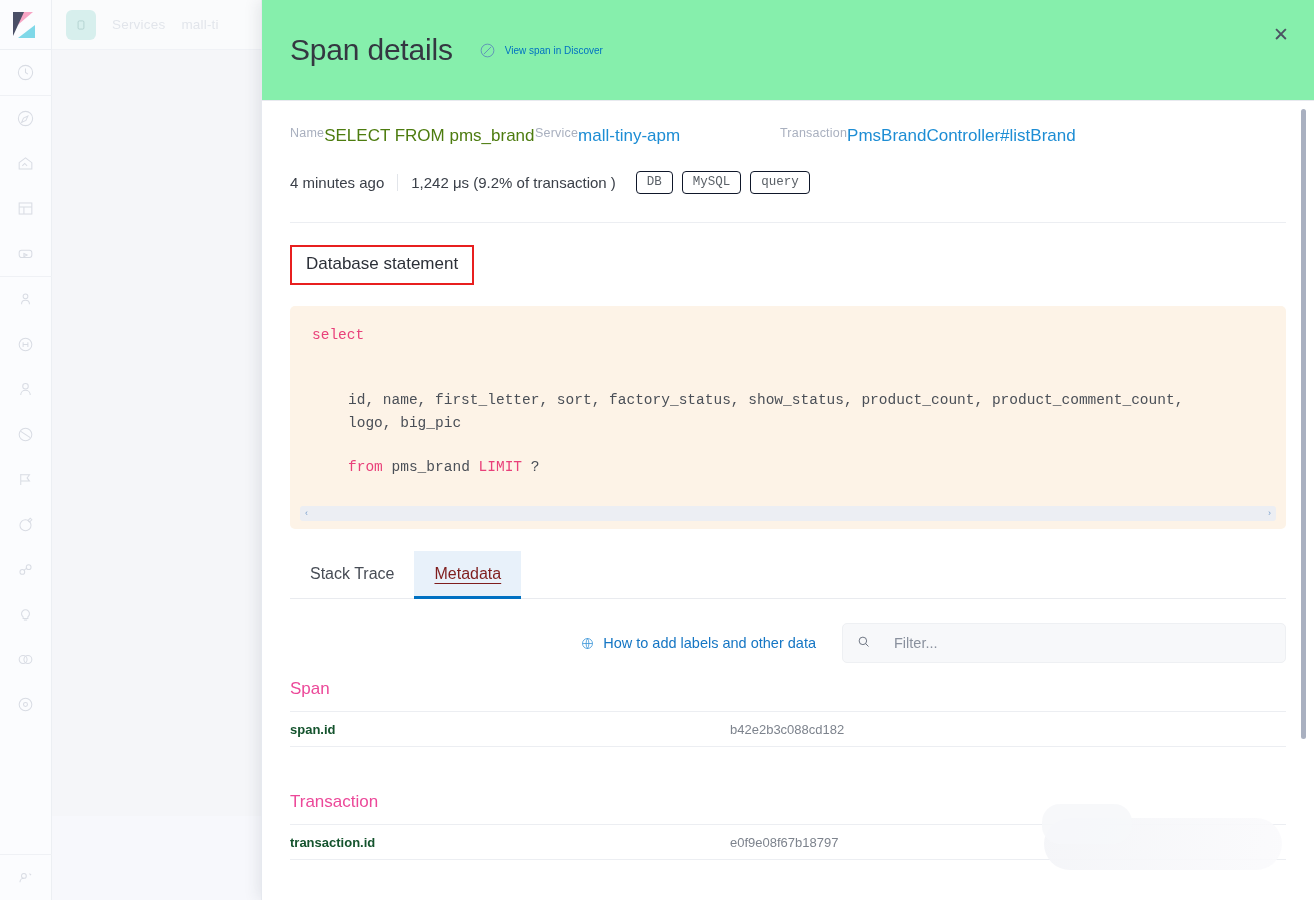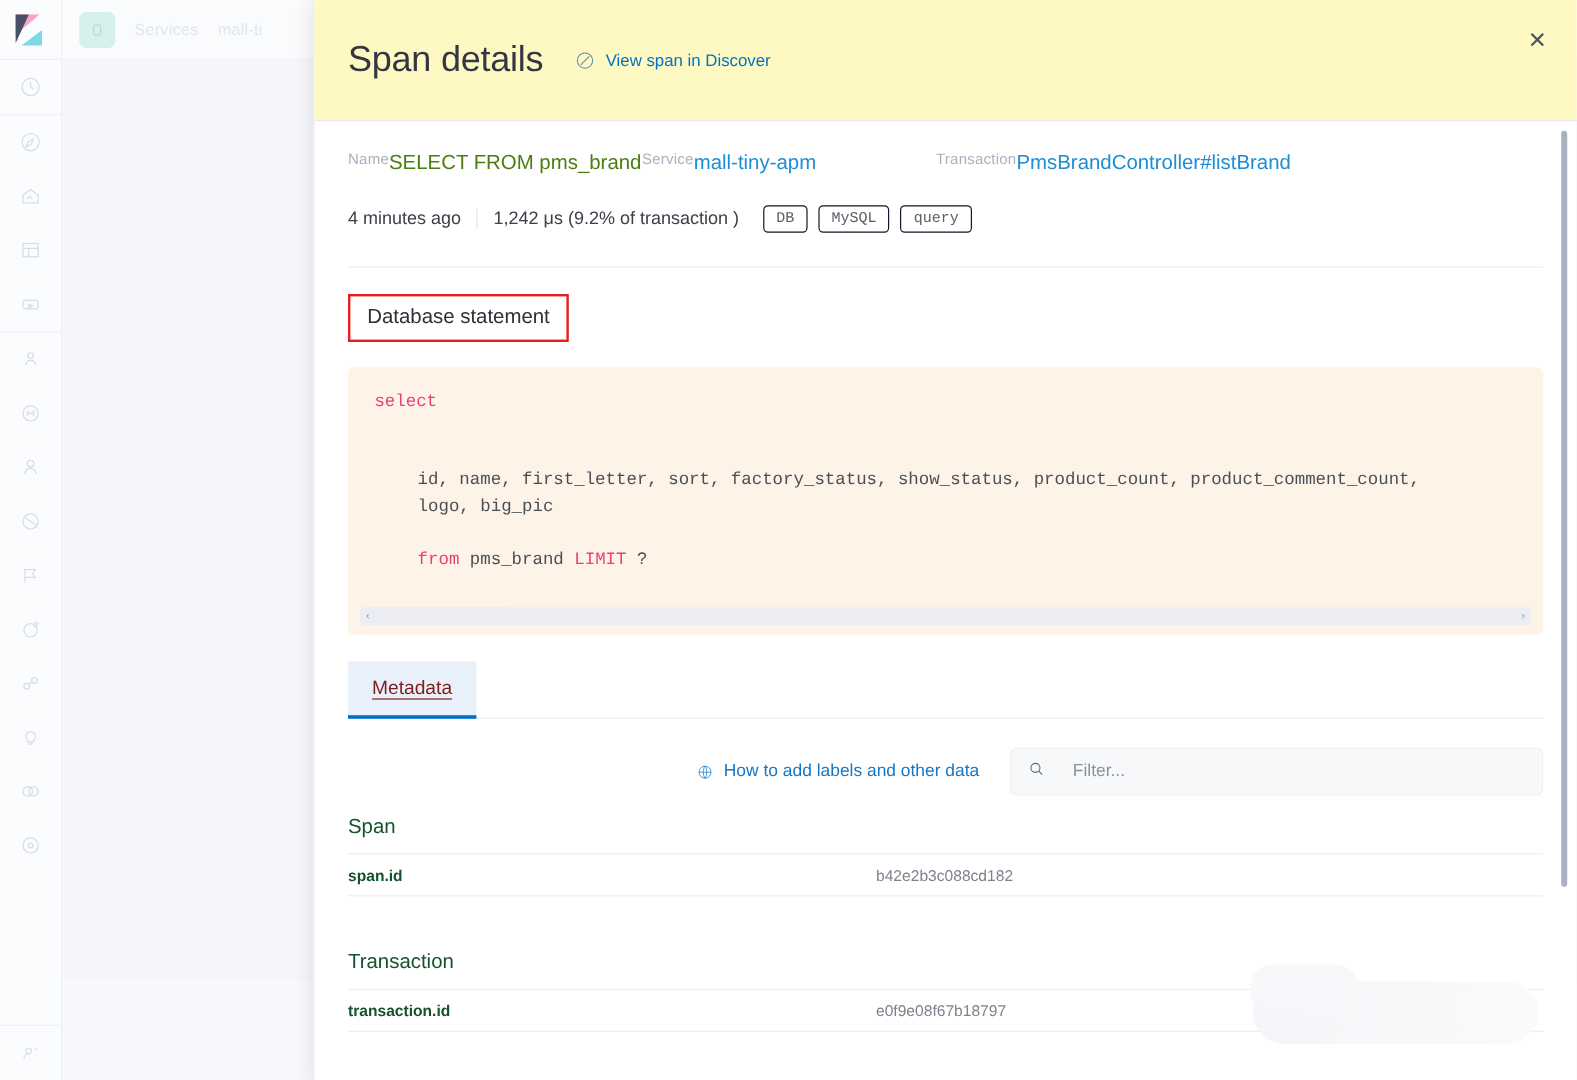--- a/index.html
+++ b/index.html
@@ -60,29 +60,29 @@
 
   
   .flyout {
     position: absolute; left: 261px; top: 0; width: 1053px; height: 900px;
     background: #ffffff; box-shadow: -3px 0 14px rgba(40,50,70,.10);
     border-left: 1px solid #e6e9ef;
     display: flex; flex-direction: column;
   }
   .flyout-header {
     position: relative; height: 101px; flex: 0 0 101px;
-    border-bottom: 1px solid #e8eaef; background: #fef9c3;
+    border-bottom: 1px solid #e8eaef; background: #86efac;
     display: flex; align-items: center; padding: 0 28px;
   }
   .flyout-title {
     font-size: 30px; font-weight: 300; color: #343741; letter-spacing: -.2px;
   }
   .discover-link {
     display: inline-flex; align-items: center; gap: 9px;
-    margin-left: 26px; color: #0071c2; font-size: 14px; font-weight: 400;
+    margin-left: 26px; color: #0071c2; font-size: 10px; font-weight: 400;
   }
   .discover-link .ic { width: 17px; height: 17px; flex: 0 0 17px; }
   .discover-link svg { width: 17px; height: 17px; stroke: #5b88b8; fill: none; stroke-width: 1.2; }
   .close-btn {
     position: absolute; right: 20px; top: 21px; width: 26px; height: 26px;
     display: flex; align-items: center; justify-content: center; cursor: pointer;
     color: #4b5363; font-size: 19px; font-weight: 300; line-height: 1;
   }
 
   .flyout-body {
@@ -178,21 +178,21 @@
   }
   .filter-box svg { width: 15px; height: 15px; stroke: #5c6472; fill: none; stroke-width: 1.4; }
   .filter-box input {
     border: 0; outline: none; background: transparent; font-size: 14.5px;
     color: #3f4450; width: 100%; font-family: "Liberation Sans", sans-serif; margin-left: 12px;
   }
   .filter-box input::placeholder { color: #8a919e; }
 
   
   .md-section-title {
-    font-size: 17px; color: #14532d; font-weight: 400; margin-top: 16px;
+    font-size: 17px; color: #ec4899; font-weight: 400; margin-top: 16px;
   }
   .md-table { margin-top: 12px; }
   .md-row {
     display: flex; align-items: center; height: 36px;
     border-top: 1px solid #eceef2; border-bottom: 1px solid #eceef2;
   }
   .md-key { width: 440px; font-size: 13px; color: #14532d; font-weight: 600; }
   .md-val { font-size: 13px; color: #7d838d; font-family: "Liberation Sans", sans-serif; }
   .md-gap { height: 29px; }
 
@@ -404,20 +404,21 @@
         <div style="height:22px;"></div>
         <div class="code-line" style="padding-left:36px;"><span class="kw">from</span> <span>pms_brand</span> <span class="kw">LIMIT</span> <span>?</span></div>
         <div class="code-scroll">
           <span>‹</span>
           <span>›</span>
         </div>
       </div>
 
       
       <div class="tabs">
+        <div class="tab">Stack Trace</div>
         <div class="tab active">Metadata</div>
       </div>
 
       
       <div class="filter-row">
         <a class="labels-link">
           <span class="glb">
             <svg viewBox="0 0 24 24">
                 <circle cx="12" cy="12" r="8"></circle>
                 <path d="M4 12h16M12 4c3 3.5 3 12.5 0 16M12 4c-3 3.5-3 12.5 0 16"></path>

